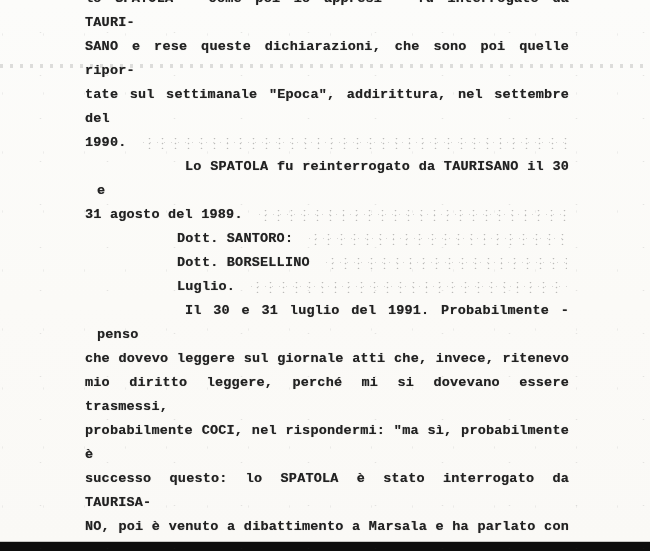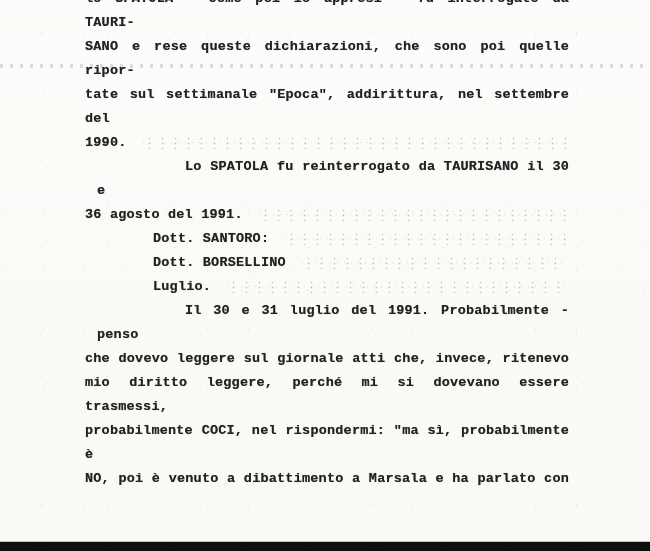--- a/index.html
+++ b/index.html
@@ -25,21 +25,21 @@
     font-size:13.5px;font-weight:700;line-height:24px;
     color:#262626;
     letter-spacing:.2px;
     filter:blur(.3px) contrast(1.04);
     text-shadow:0 0 .7px rgba(20,20,20,.55);
   }
   .line{white-space:nowrap;}
   .line.fill{white-space:normal;text-align:justify;text-align-last:justify;}
   .line.fill.indent{text-indent:88px;margin-left:12px;}
   .line.noisy{display:flex;align-items:center;}
-  .line.noisy.indent .txt{margin-left:68px;}
+  .line.noisy.indent .txt{margin-left:92px;}
   .noise{
     flex:1;height:11px;margin-left:16px;margin-right:2px;
     opacity:.5;
     background-image:
       radial-gradient(circle, rgba(45,45,45,.6) .6px, transparent 1.1px),
       radial-gradient(circle, rgba(45,45,45,.35) .5px, transparent 1px);
     background-size:13px 5px, 7px 9px;
     background-position:0 3px, 4px 0;
   }
   .scan-band{
@@ -65,36 +65,37 @@
   <div class="text-block" id="text-block">
       <div class="line fill">lo SPATOLA - come poi io appresi - fu interrogato da TAURI-</div>
       <div class="line fill">SANO e rese queste dichiarazioni, che sono poi quelle ripor-</div>
       <div class="line fill">tate sul settimanale "Epoca", addirittura, nel settembre del</div>
       <div class="line noisy">
         <span class="txt">1990.</span>
         <span class="noise"></span>
       </div>
       <div class="line fill indent">Lo SPATOLA fu reinterrogato da TAURISANO il 30 e</div>
       <div class="line noisy">
-        <span class="txt">36 agosto del 1991.</span>
+        <span class="txt">31 agosto del 1989.</span>
         <span class="noise"></span>
       </div>
       <div class="line indent noisy">
         <span class="txt">Dott. SANTORO:</span>
         <span class="noise"></span>
       </div>
       <div class="line indent noisy">
         <span class="txt">Dott. BORSELLINO</span>
         <span class="noise"></span>
       </div>
       <div class="line indent noisy">
         <span class="txt">Luglio.</span>
         <span class="noise"></span>
       </div>
       <div class="line fill indent">Il 30 e 31 luglio del 1991. Probabilmente - penso</div>
       <div class="line fill">che dovevo leggere sul giornale atti che, invece, ritenevo</div>
       <div class="line fill">mio diritto leggere, perché mi si dovevano essere trasmessi,</div>
       <div class="line fill">probabilmente COCI, nel rispondermi: "ma sì, probabilmente è</div>
+      <div class="line fill">successo questo: lo SPATOLA è stato interrogato da TAURISA-</div>
       <div class="line fill">NO, poi è venuto a dibattimento a Marsala e ha parlato con</div>
     </div>
   <div class="edge-line"></div>
   <div class="bottom-bar"></div>
 </div>
 
 </body></html>

